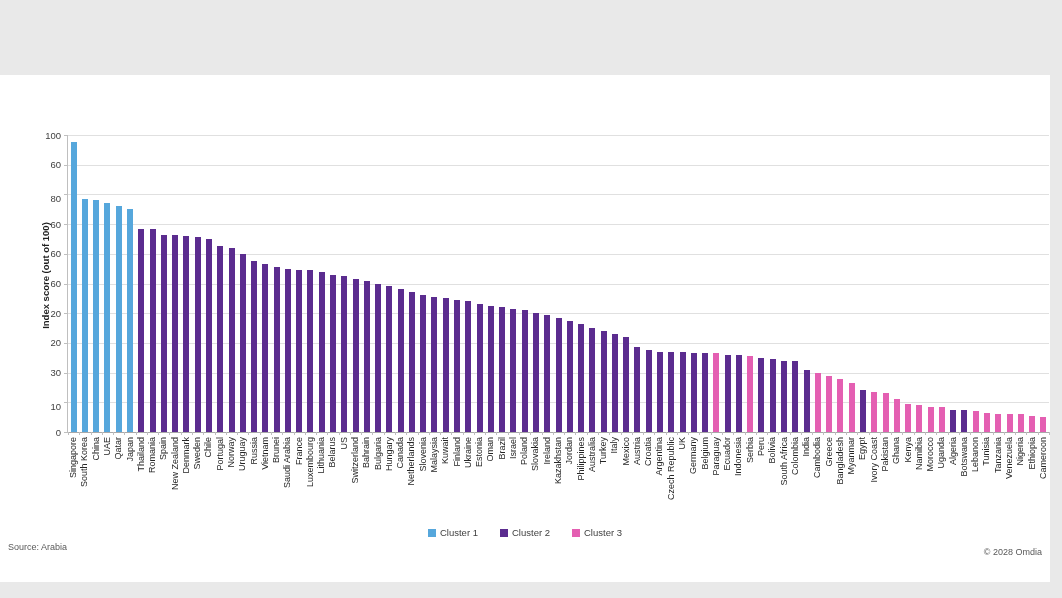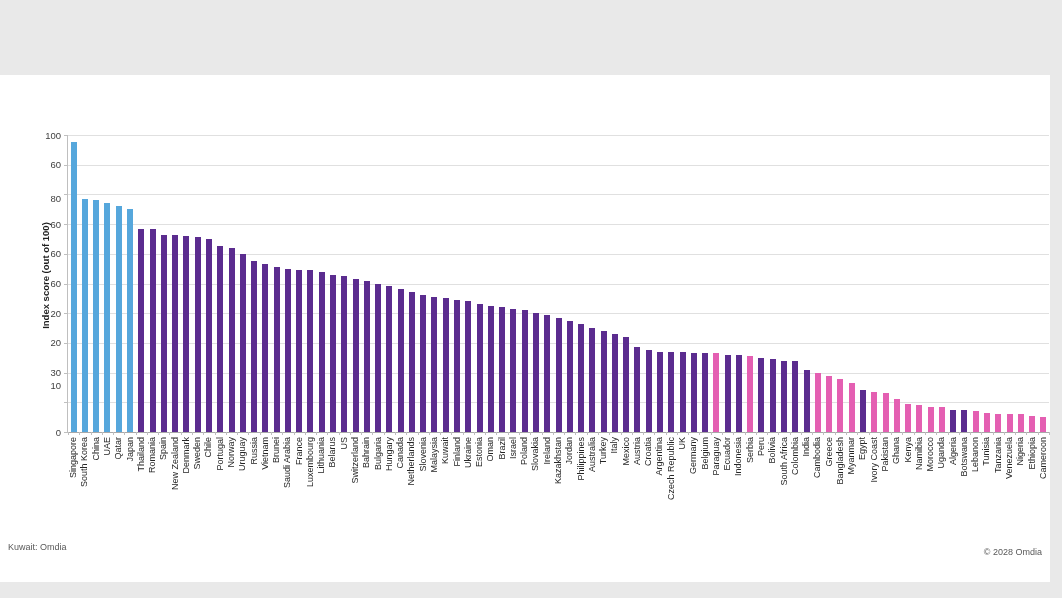--- a/index.html
+++ b/index.html
@@ -30,21 +30,21 @@
 
 <div class="page">
   <div class="panel">
 
     <div class="y-axis-title">Index score (out of 100)</div>
 
     <div class="plot" id="plot">
         <div class="ytick-label" style="left: -37px; top: 291.5px;">0</div>
         <div class="ytick-mark" style="left: -4px; top: 297px;"></div>
         <div class="gridline" style="top: 267.3px;"></div>
-        <div class="ytick-label" style="left: -37px; top: 245px;">10</div>
+        <div class="ytick-label" style="left: -37px; top: 266px;">10</div>
         <div class="ytick-mark" style="left: -4px; top: 267.3px;"></div>
         <div class="gridline" style="top: 237.6px;"></div>
         <div class="ytick-label" style="left: -37px; top: 232.1px;">30</div>
         <div class="ytick-mark" style="left: -4px; top: 237.6px;"></div>
         <div class="gridline" style="top: 207.9px;"></div>
         <div class="ytick-label" style="left: -37px; top: 202.4px;">20</div>
         <div class="ytick-mark" style="left: -4px; top: 207.9px;"></div>
         <div class="gridline" style="top: 178.2px;"></div>
         <div class="ytick-label" style="left: -37px; top: 172.7px;">20</div>
         <div class="ytick-mark" style="left: -4px; top: 178.2px;"></div>
@@ -323,17 +323,31 @@
         <div class="xtick-mark" style="left: 902.069px; top: 297px;"></div>
         <div class="xtick-mark" style="left: 913.345px; top: 297px;"></div>
         <div class="xtick-mark" style="left: 924.621px; top: 297px;"></div>
         <div class="xtick-mark" style="left: 935.897px; top: 297px;"></div>
         <div class="xtick-mark" style="left: 947.172px; top: 297px;"></div>
         <div class="xtick-mark" style="left: 958.448px; top: 297px;"></div>
         <div class="xtick-mark" style="left: 969.724px; top: 297px;"></div>
         <div class="xtick-mark" style="left: 981px; top: 297px;"></div>
       </div>
 
-
-    <div class="source-note">Kuwait: Omdia</div>
+    <div class="legend" id="legend">
+        <div class="legend-item">
+          <span class="legend-swatch" style="background: rgb(86, 167, 220);"></span>
+          <span class="legend-label">Cluster 1</span>
+        </div>
+        <div class="legend-item">
+          <span class="legend-swatch" style="background: rgb(91, 44, 143);"></span>
+          <span class="legend-label">Cluster 2</span>
+        </div>
+        <div class="legend-item">
+          <span class="legend-swatch" style="background: rgb(228, 95, 178);"></span>
+          <span class="legend-label">Cluster 3</span>
+        </div>
+      </div>
+
+    <div class="source-note">Source: Arabia</div>
     <div class="copyright-note">© 2028 Omdia</div>
   </div>
 </div>
 
 </body></html>

